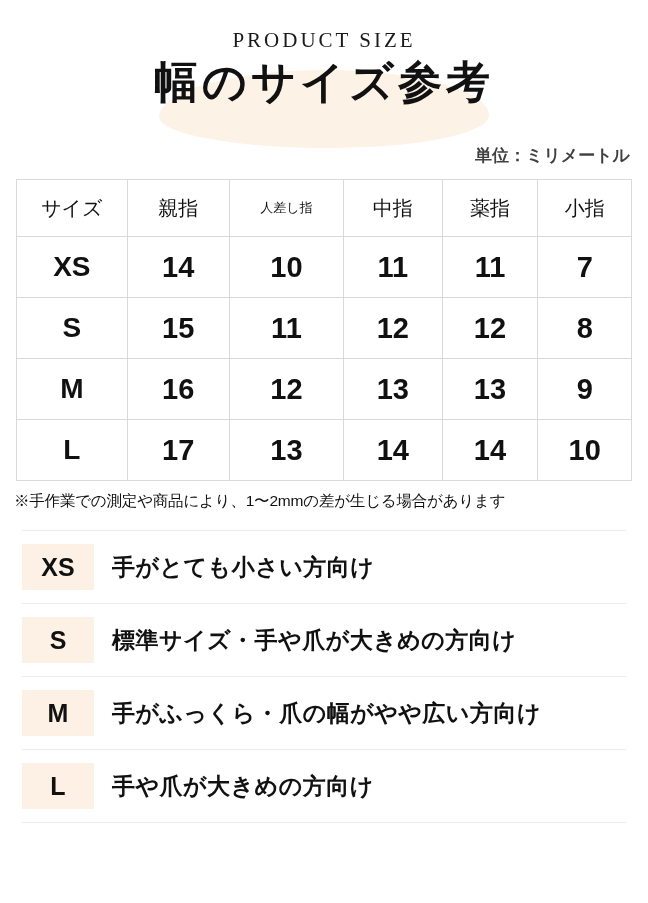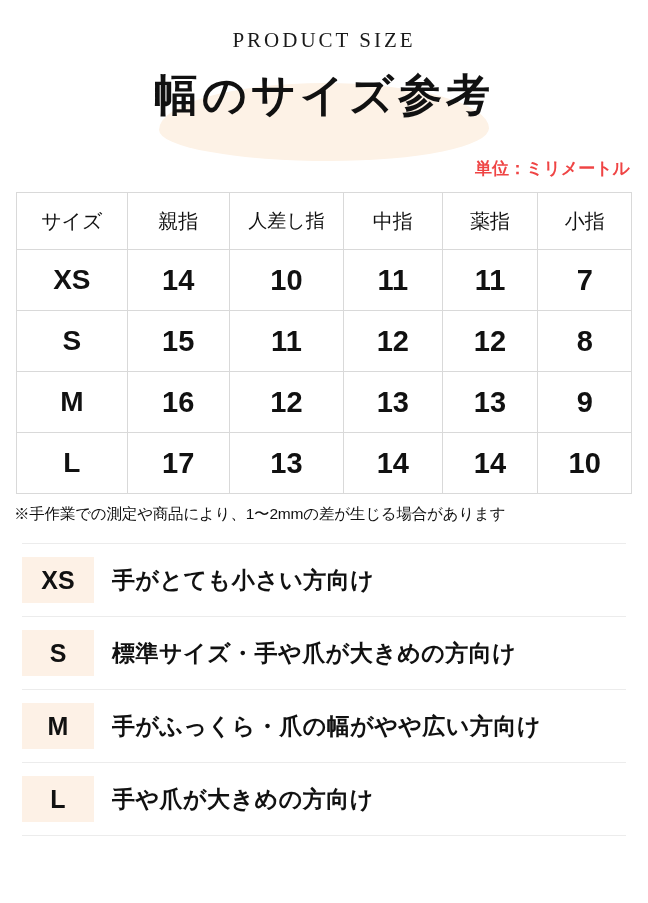--- a/index.html
+++ b/index.html
@@ -33,21 +33,21 @@
   .eyebrow {
     font-family: "Liberation Serif", serif;
     font-size: 21px;
     letter-spacing: 3px;
     color: #1a1a1a;
     font-weight: 400;
   }
 
   .title-wrap {
     position: relative;
-    margin-top: 14px;
+    margin-top: 1px;
     height: 74px;
   }
 
   .title-blob {
     position: absolute;
     left: 50%;
     top: 16px;
     transform: translateX(-50%);
     width: 330px;
     height: 78px;
@@ -64,21 +64,21 @@
     letter-spacing: 4px;
     line-height: 1.25;
     color: #111111;
   }
 
   
   .unit-note {
     text-align: right;
     font-size: 17px;
     font-weight: 700;
-    color: #ef4444;
+    color: #404040;
     padding-right: 18px;
     margin-top: 16px;
   }
 
   
   .table-wrap {
     margin: 12px 16px 0 16px;
   }
 
   table.size-table {
@@ -97,21 +97,21 @@
   }
 
   table.size-table thead th {
     font-size: 20px;
     font-weight: 400;
     height: 56px;
     color: #111111;
   }
 
   table.size-table thead th.col-head-narrow {
-    font-size: 19px;
+    font-size: 13px;
   }
 
   table.size-table tbody td {
     font-size: 29px;
     font-weight: 700;
     color: #111111;
   }
 
   table.size-table tbody td.size-label {
     font-size: 28px;

